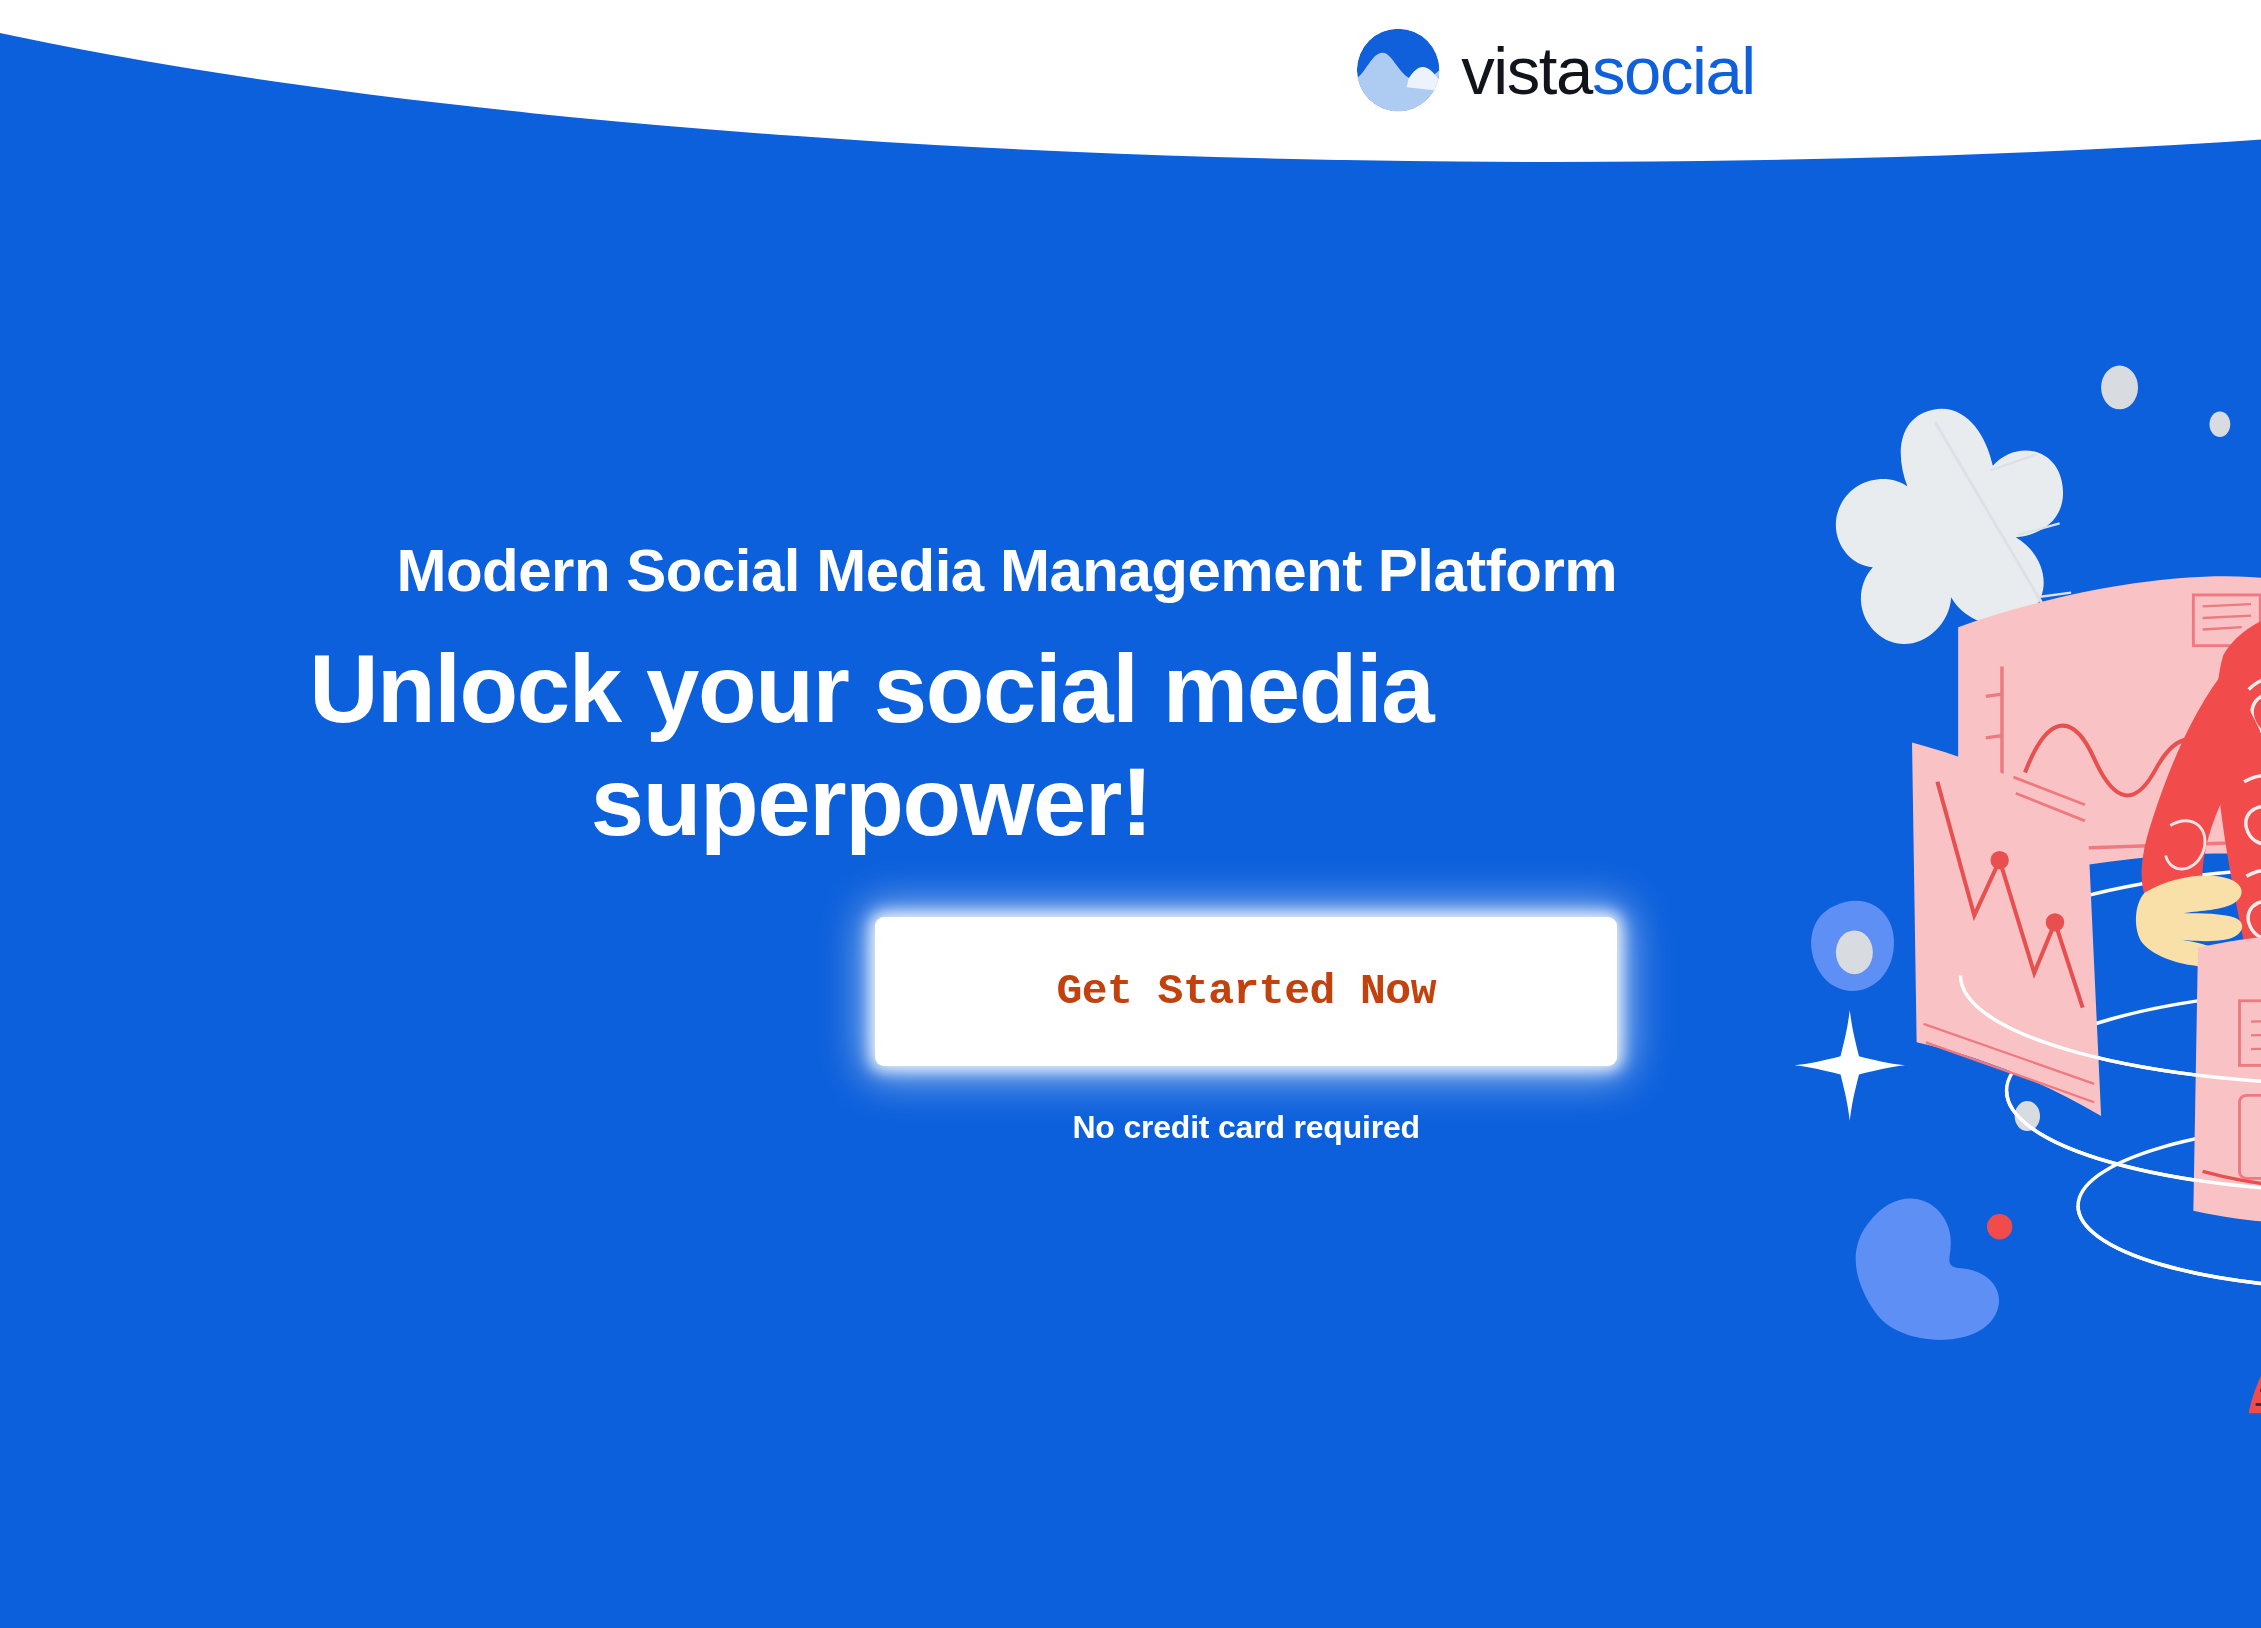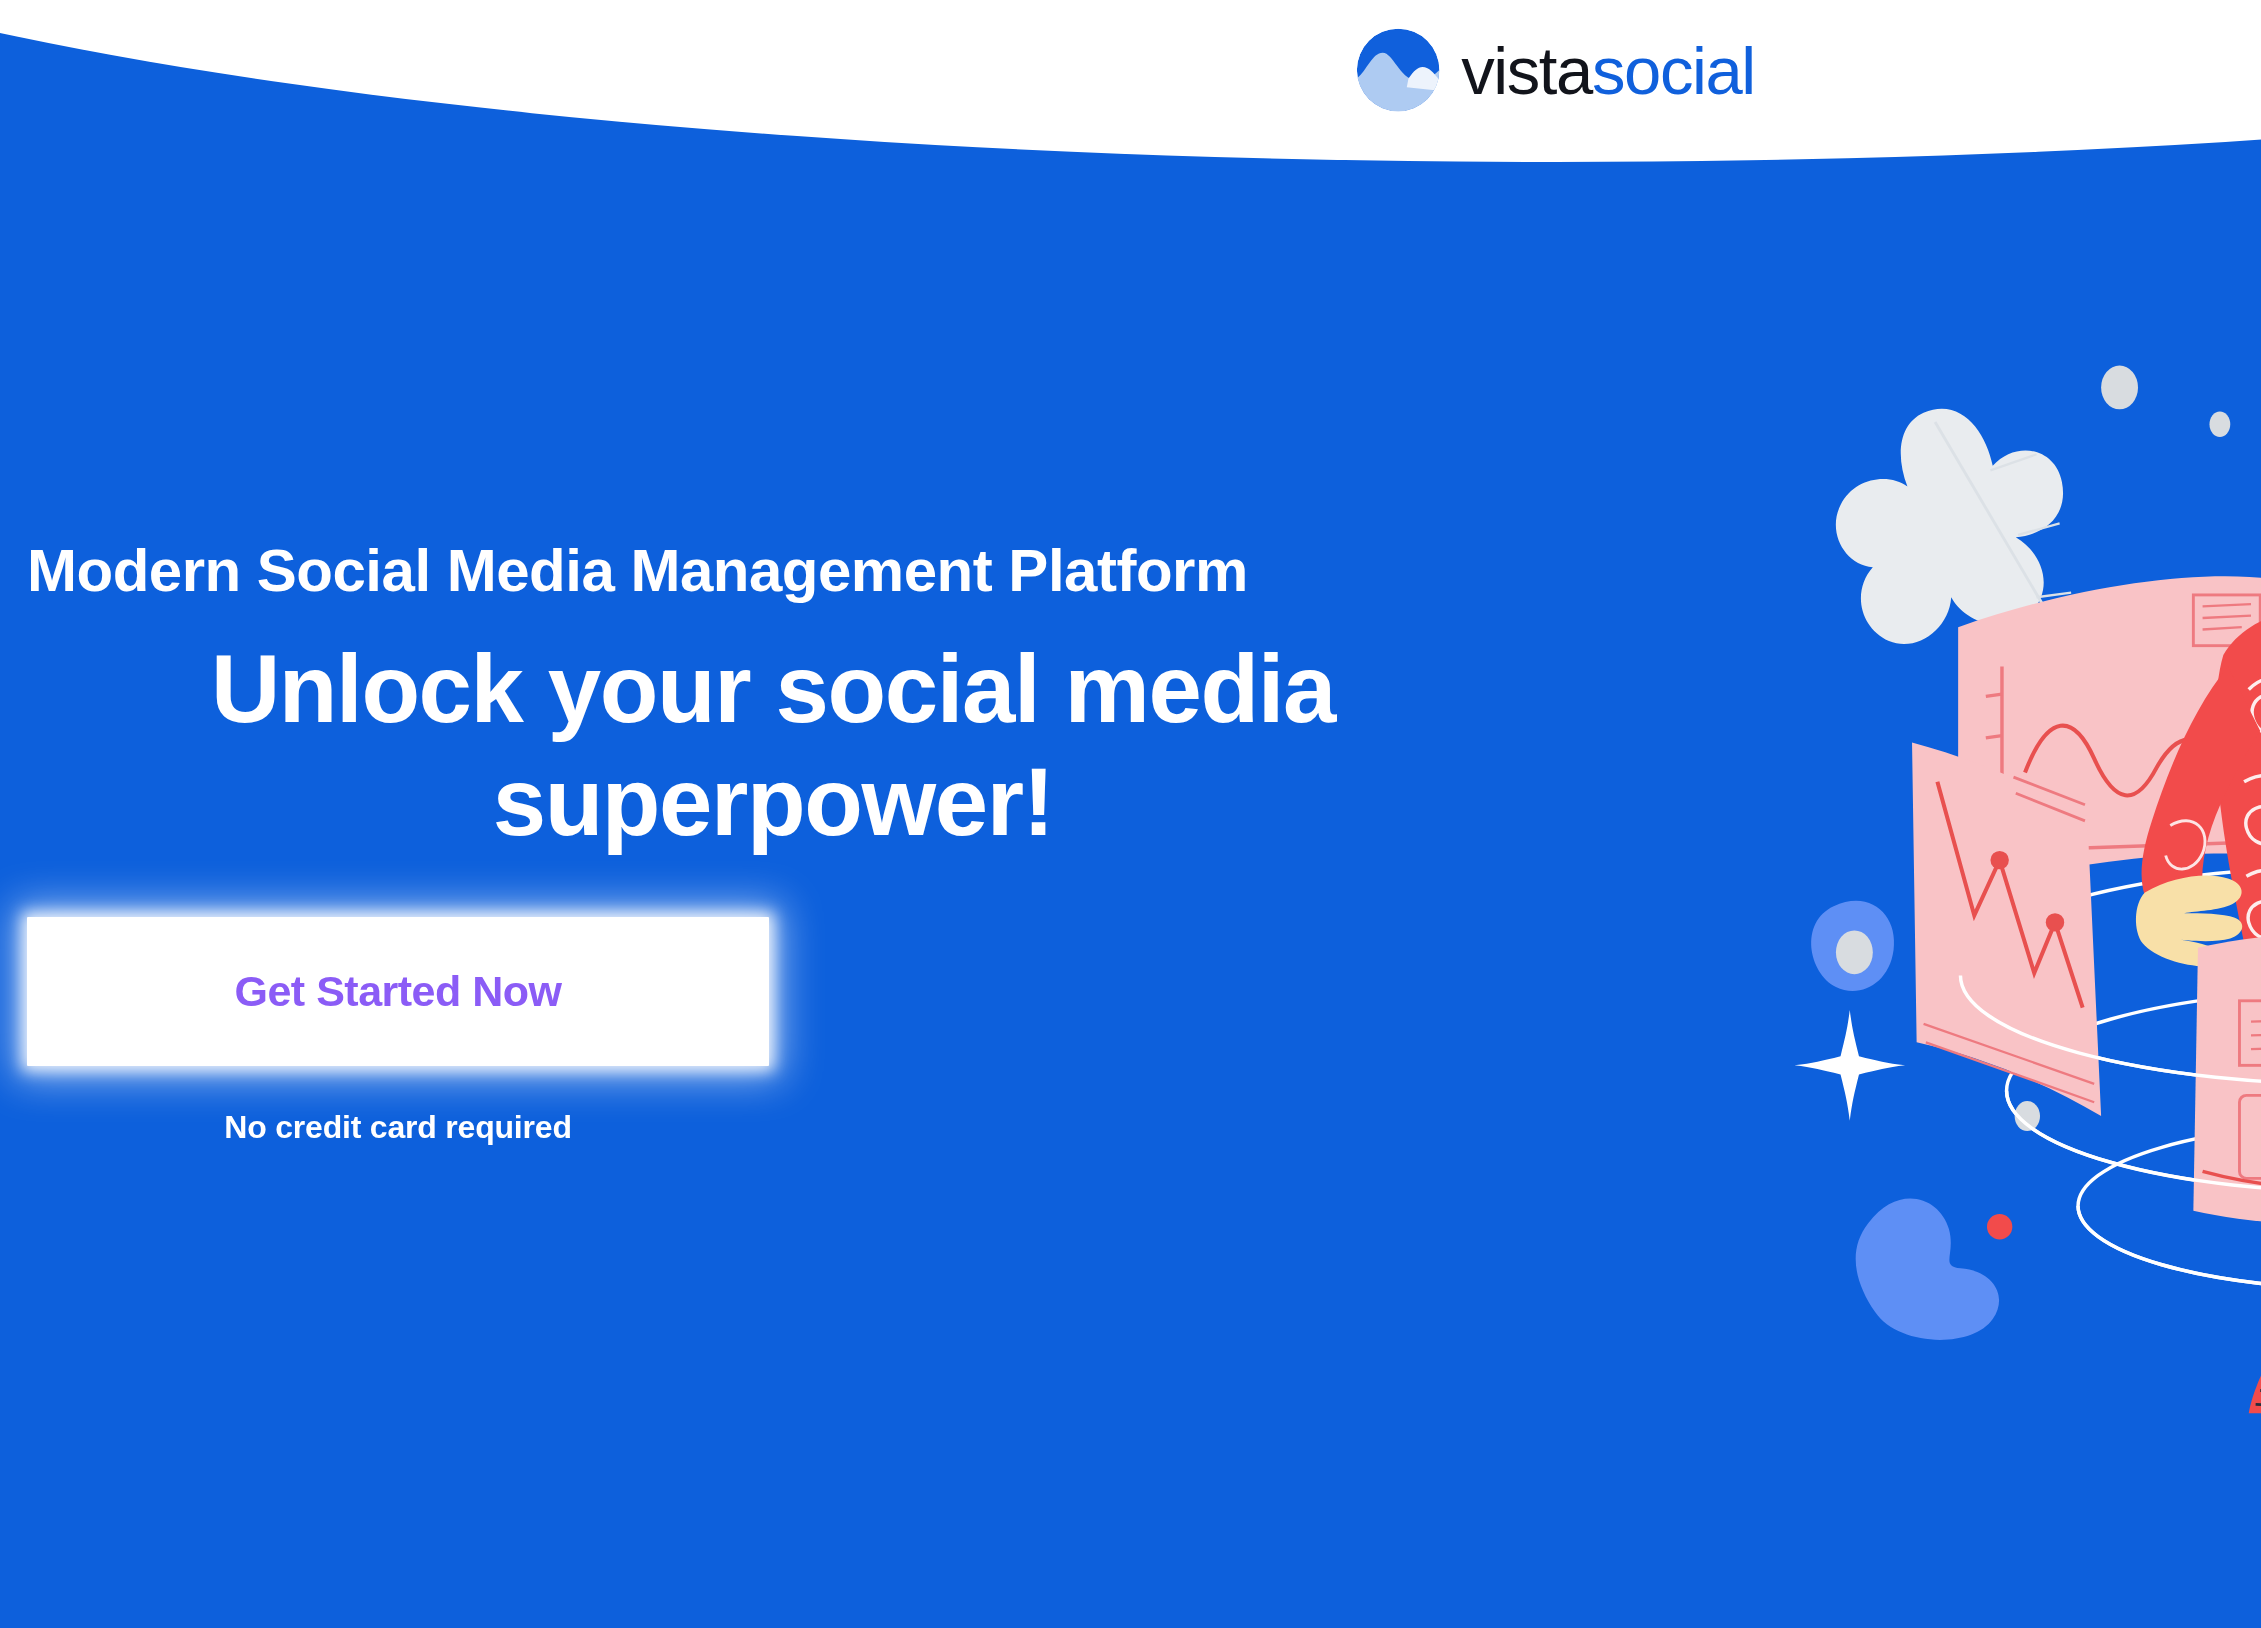--- a/index.html
+++ b/index.html
@@ -48,24 +48,24 @@
   
   .hero{
     position:absolute;
     inset:0;
     z-index:4;
     display:flex;
     align-items:center;
   }
   .hero-left{
     width:52%;
-    padding-left:27px;
+    padding-left:20px;
     display:flex;
     flex-direction:column;
-    align-items:flex-start;
+    align-items:flex-end;
     margin-top:54px;
   }
   .eyebrow{
     color:#ffffff;
     font-size:60px;
     font-weight:600;
     letter-spacing:-0.5px;
     white-space:nowrap;
     margin-bottom:27px;
   }
@@ -82,23 +82,23 @@
   .cta-wrap{
     display:flex;
     flex-direction:column;
     align-items:center;
   }
   .cta-button{
     width:742px;
     height:149px;
     background:#ffffff;
     border:none;
-    border-radius:1px;
-    color:#8b5cf6;
-    font-family:Liberation Sans, sans-serif;
+    border-radius:9px;
+    color:#c2410c;
+    font-family:Liberation Mono, monospace;
     font-size:43px;
     font-weight:700;
     letter-spacing:-0.5px;
     cursor:pointer;
     box-shadow:0 0 41px 12.7px rgba(255,255,255,0.55),
                0 0 15.4px 4.5px rgba(255,255,255,0.85);
   }
   .cta-note{
     margin-top:43px;
     color:#ffffff;

